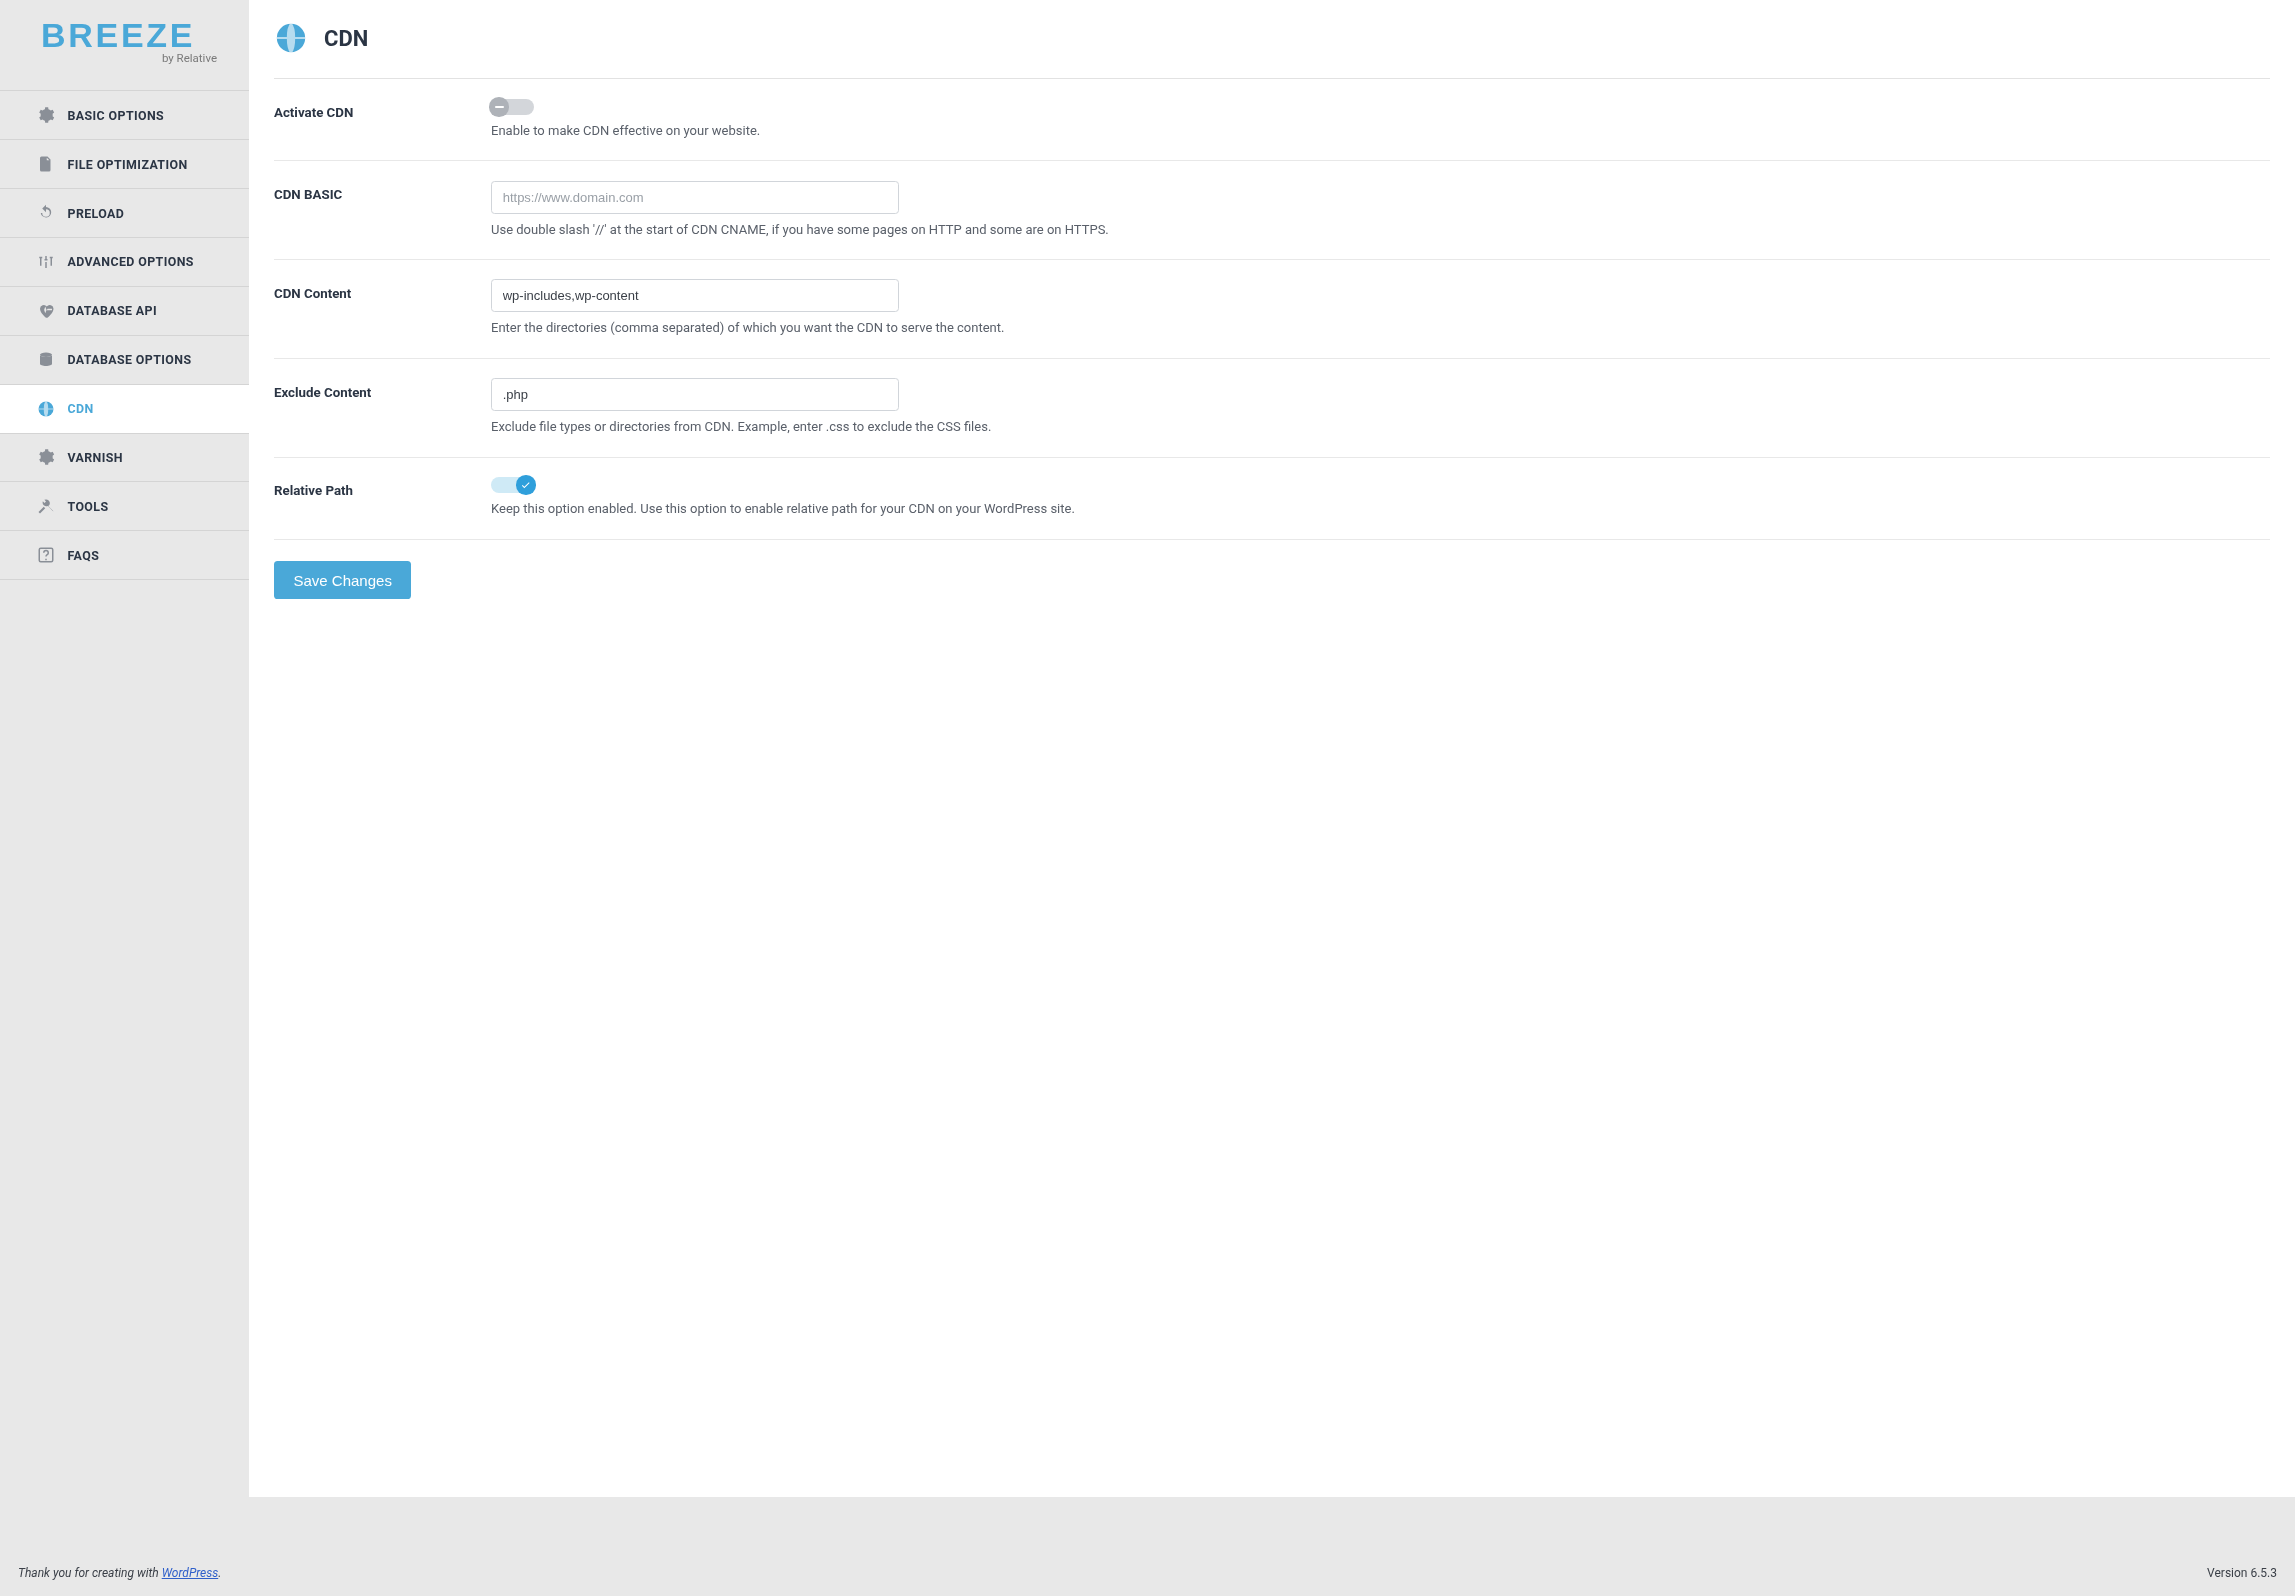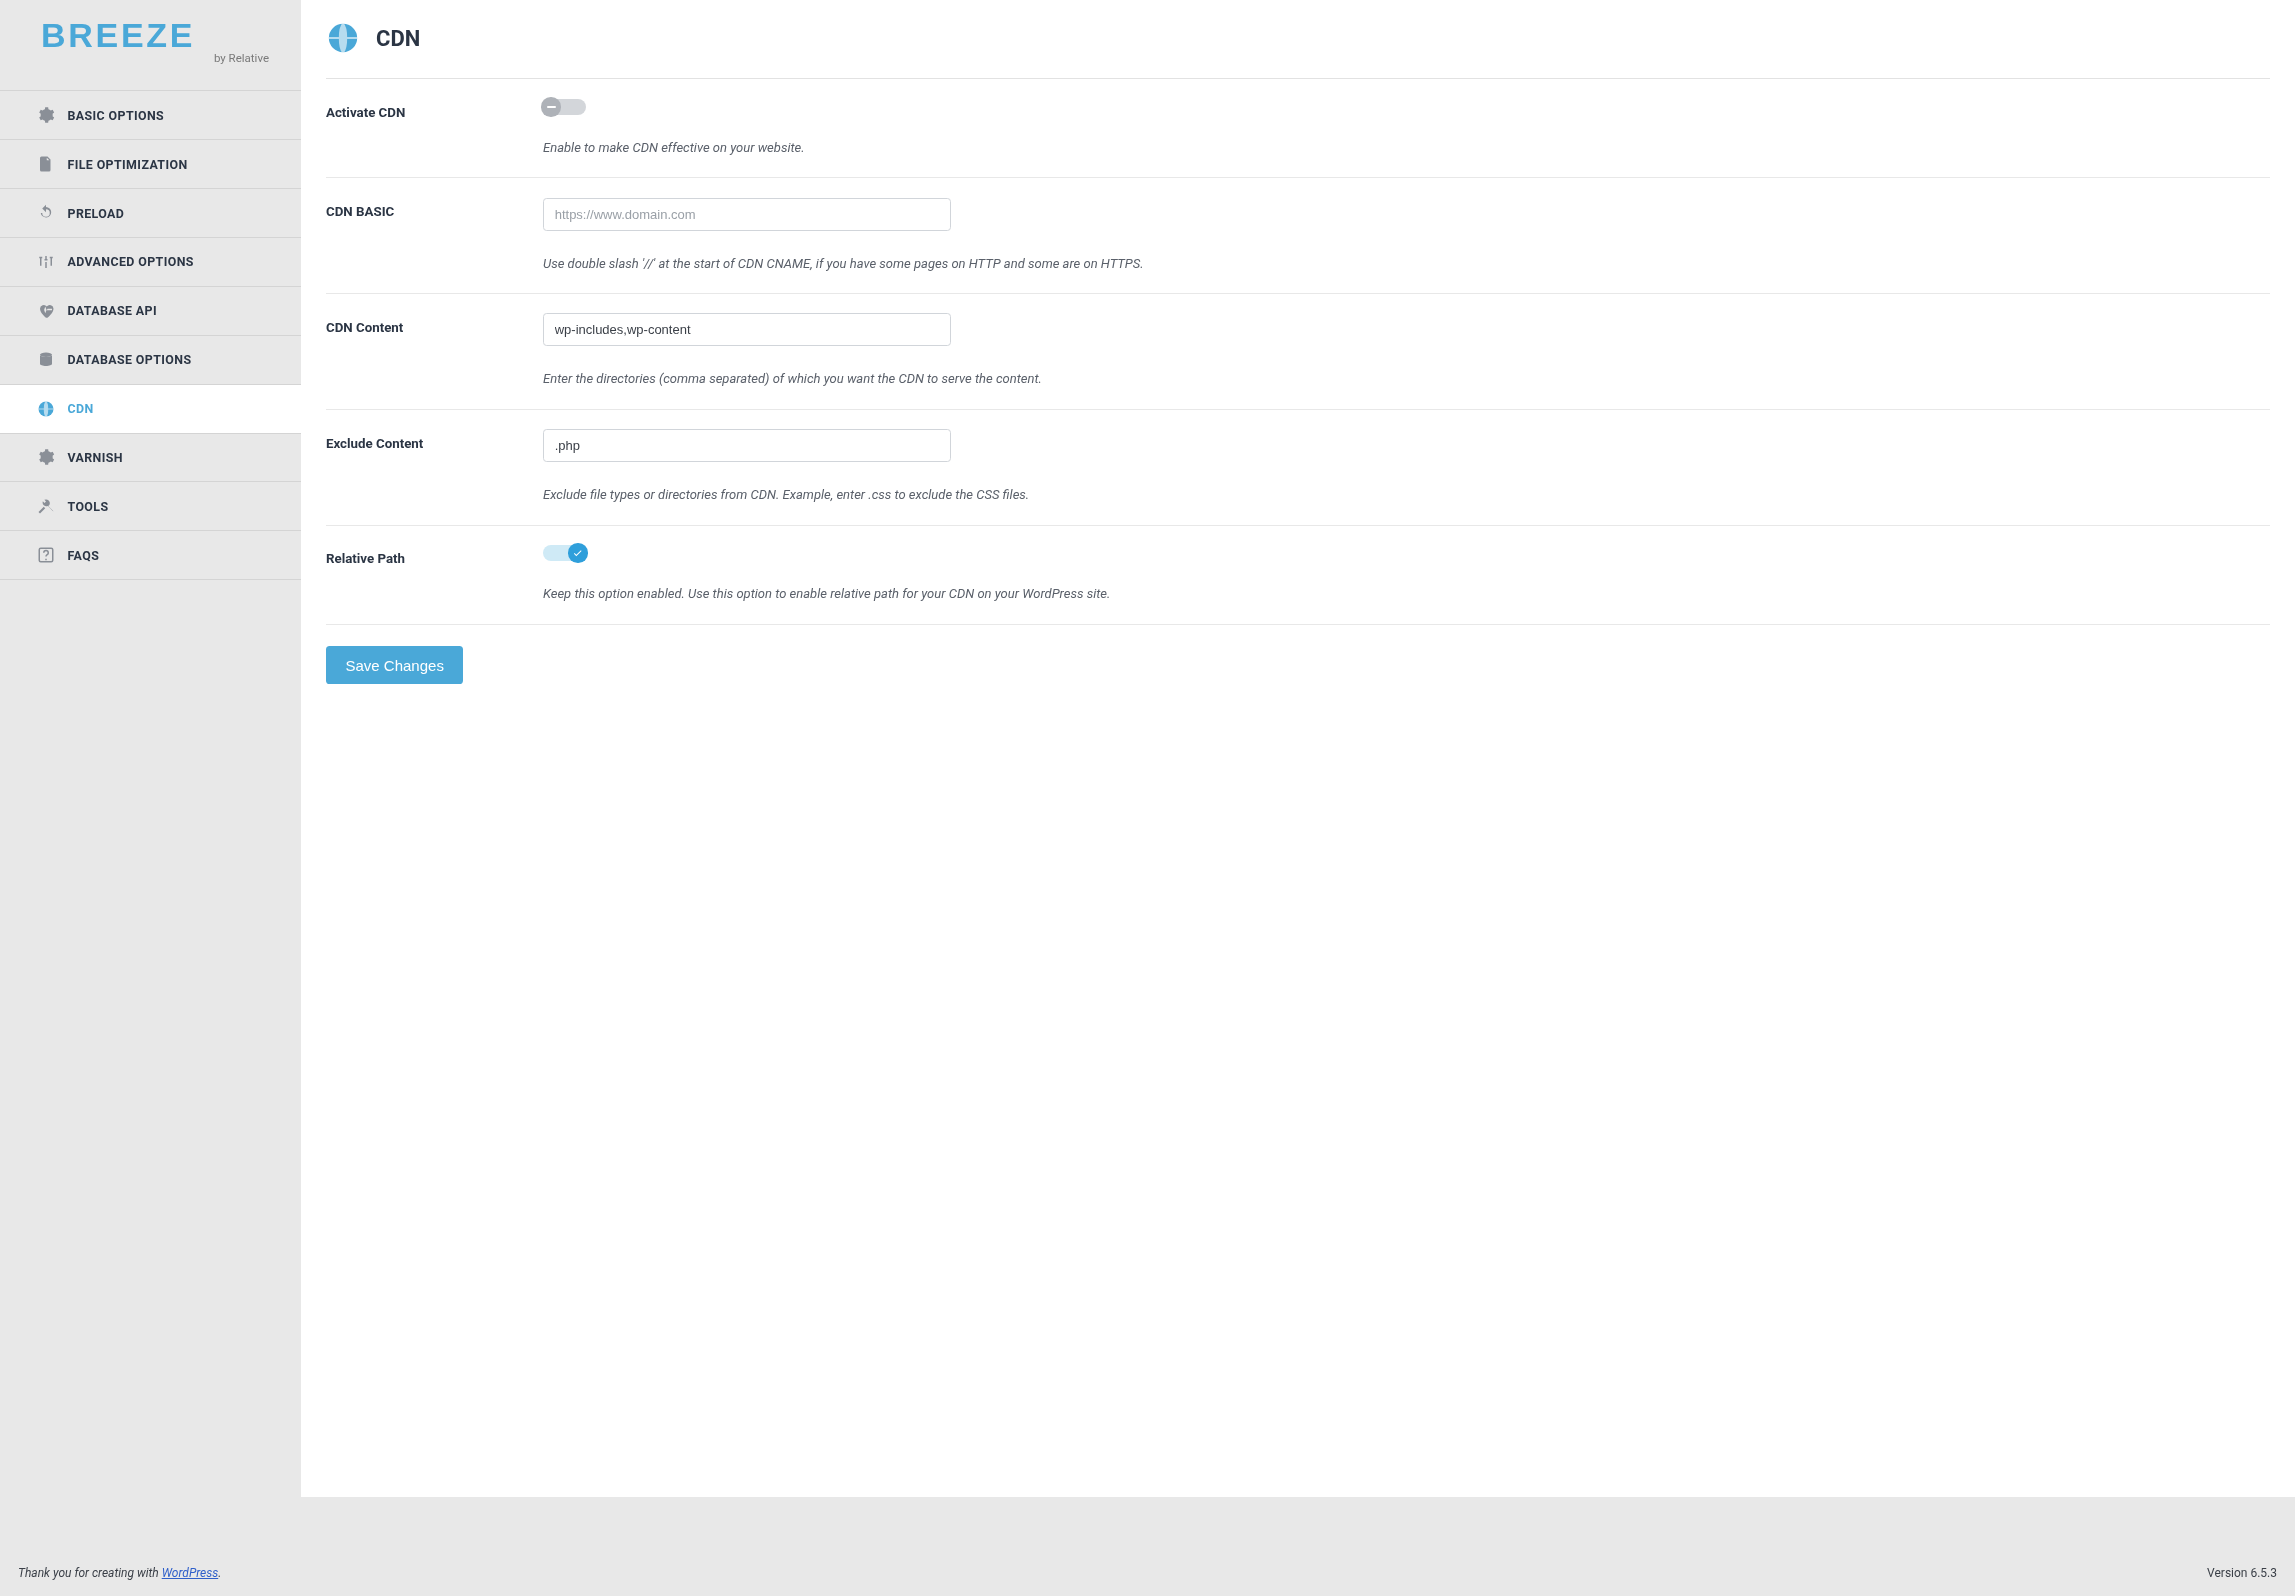--- a/index.html
+++ b/index.html
@@ -8,21 +8,21 @@
       background: #e8e8e8;
       min-height: 100vh;
       display: flex;
       flex-direction: column;
     }
     .wrapper {
       display: flex;
       flex: 1;
     }
     .sidebar {
-      width: 301px;
+      width: 249px;
       background: #e8e8e8;
       padding-top: 16px;
     }
     .logo-area {
       padding: 0 28.4px 25px 41px;
     }
     .logo-text {
       font-size: 34px;
       font-weight: 800;
       letter-spacing: 2.7px;
@@ -101,23 +101,22 @@
       color: #2b3544;
       font-size: 13.3px;
     }
     .setting-control-col {
       flex: 1;
       padding-bottom: 19.5px;
     }
     .setting-desc {
       color: #5a606a;
       font-size: 13px;
-      margin-top: 24px;
+      margin-top: 7px;
       line-height: 1.45;
-      font-style: italic;
     }
     .input-text {
       width: 408px;
       max-width: 100%;
       padding: 8px 10.7px;
       border: 0.9px solid #d1d5da;
       border-radius: 3.6px;
       font-size: 13px;
       color: #3a3f47;
       background: #fff;

